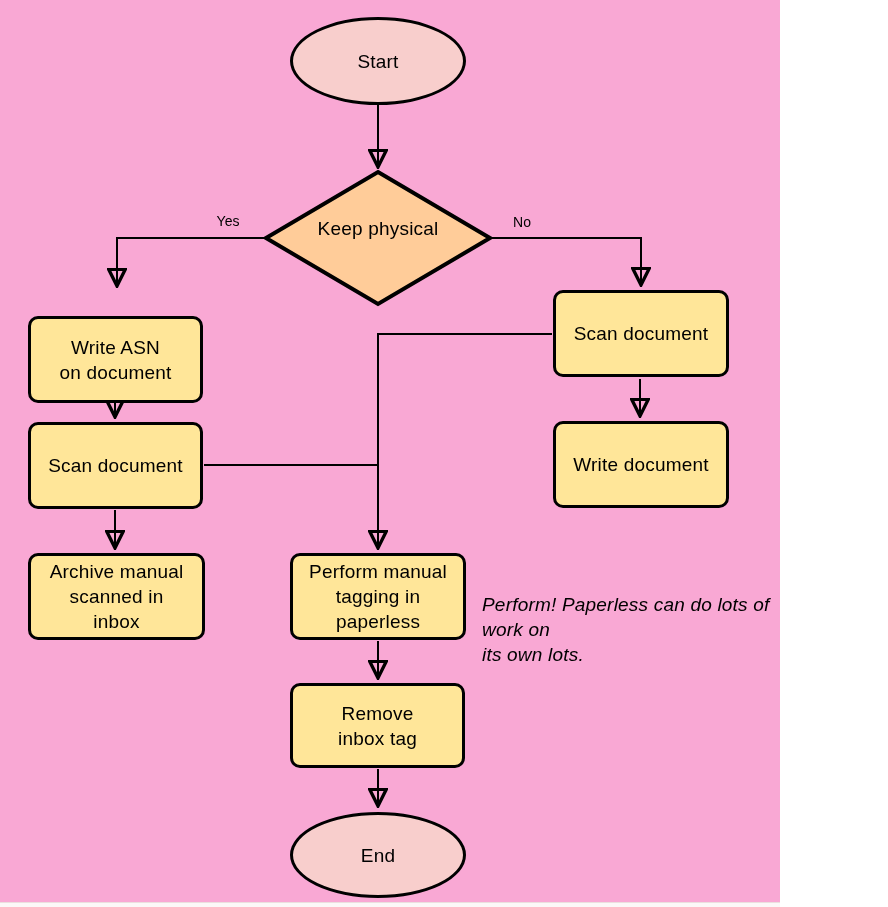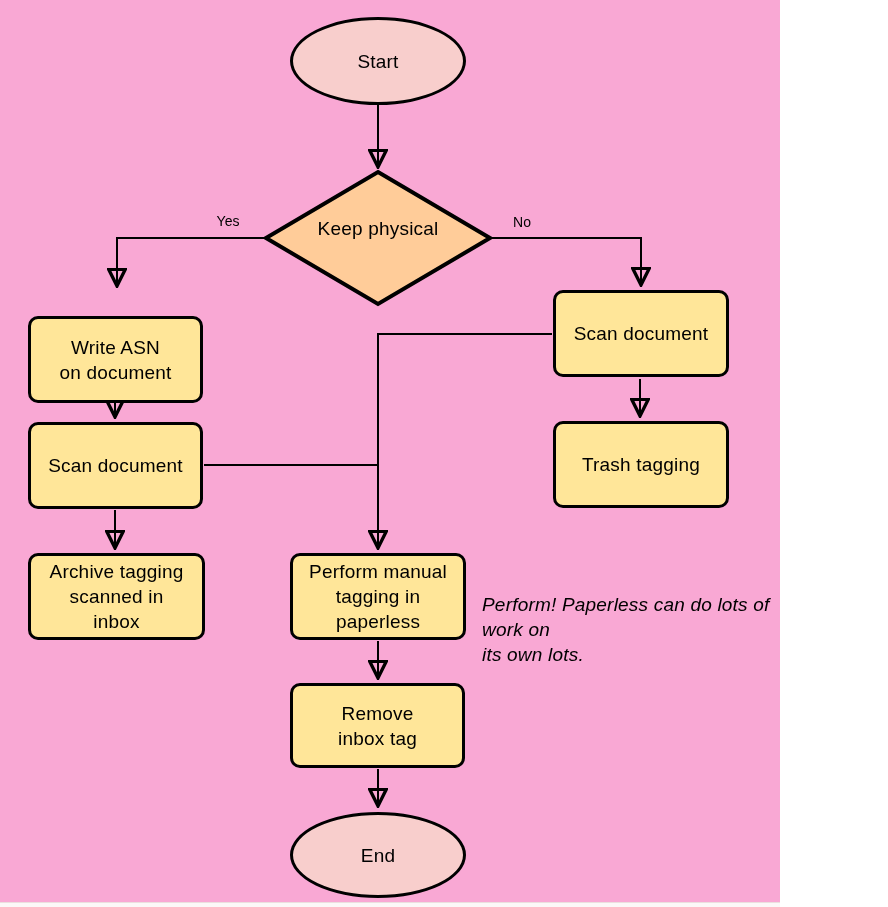--- a/index.html
+++ b/index.html
@@ -79,30 +79,30 @@
   <div class="edge-label" style="left:492px; top:211px; width:60px;">No</div>
 
   <div class="node rect" style="left:28px; top:308px; width:175px; height:87px;margin-top:8px;">
     <span>Write ASN</span>
     <span>on document</span>
   </div>
   <div class="node rect" style="left:28px; top:422px; width:175px; height:87px;">
     <span>Scan document</span>
   </div>
   <div class="node rect" style="left:28px; top:553px; width:177px; height:87px;">
-    <span>Archive tagging</span>
+    <span>Archive manual</span>
     <span>scanned in</span>
     <span>inbox</span>
   </div>
 
   <div class="node rect" style="left:553px; top:290px; width:176px; height:87px;">
     <span>Scan document</span>
   </div>
   <div class="node rect" style="left:553px; top:421px; width:176px; height:87px;">
-    <span>Trash tagging</span>
+    <span>Write document</span>
   </div>
 
   <div class="node rect" style="left:290px; top:553px; width:176px; height:87px;">
     <span>Perform manual</span>
     <span>tagging in</span>
     <span>paperless</span>
   </div>
   <div class="node rect" style="left:290px; top:683px; width:175px; height:85px;">
     <span>Remove</span>
     <span>inbox tag</span>

